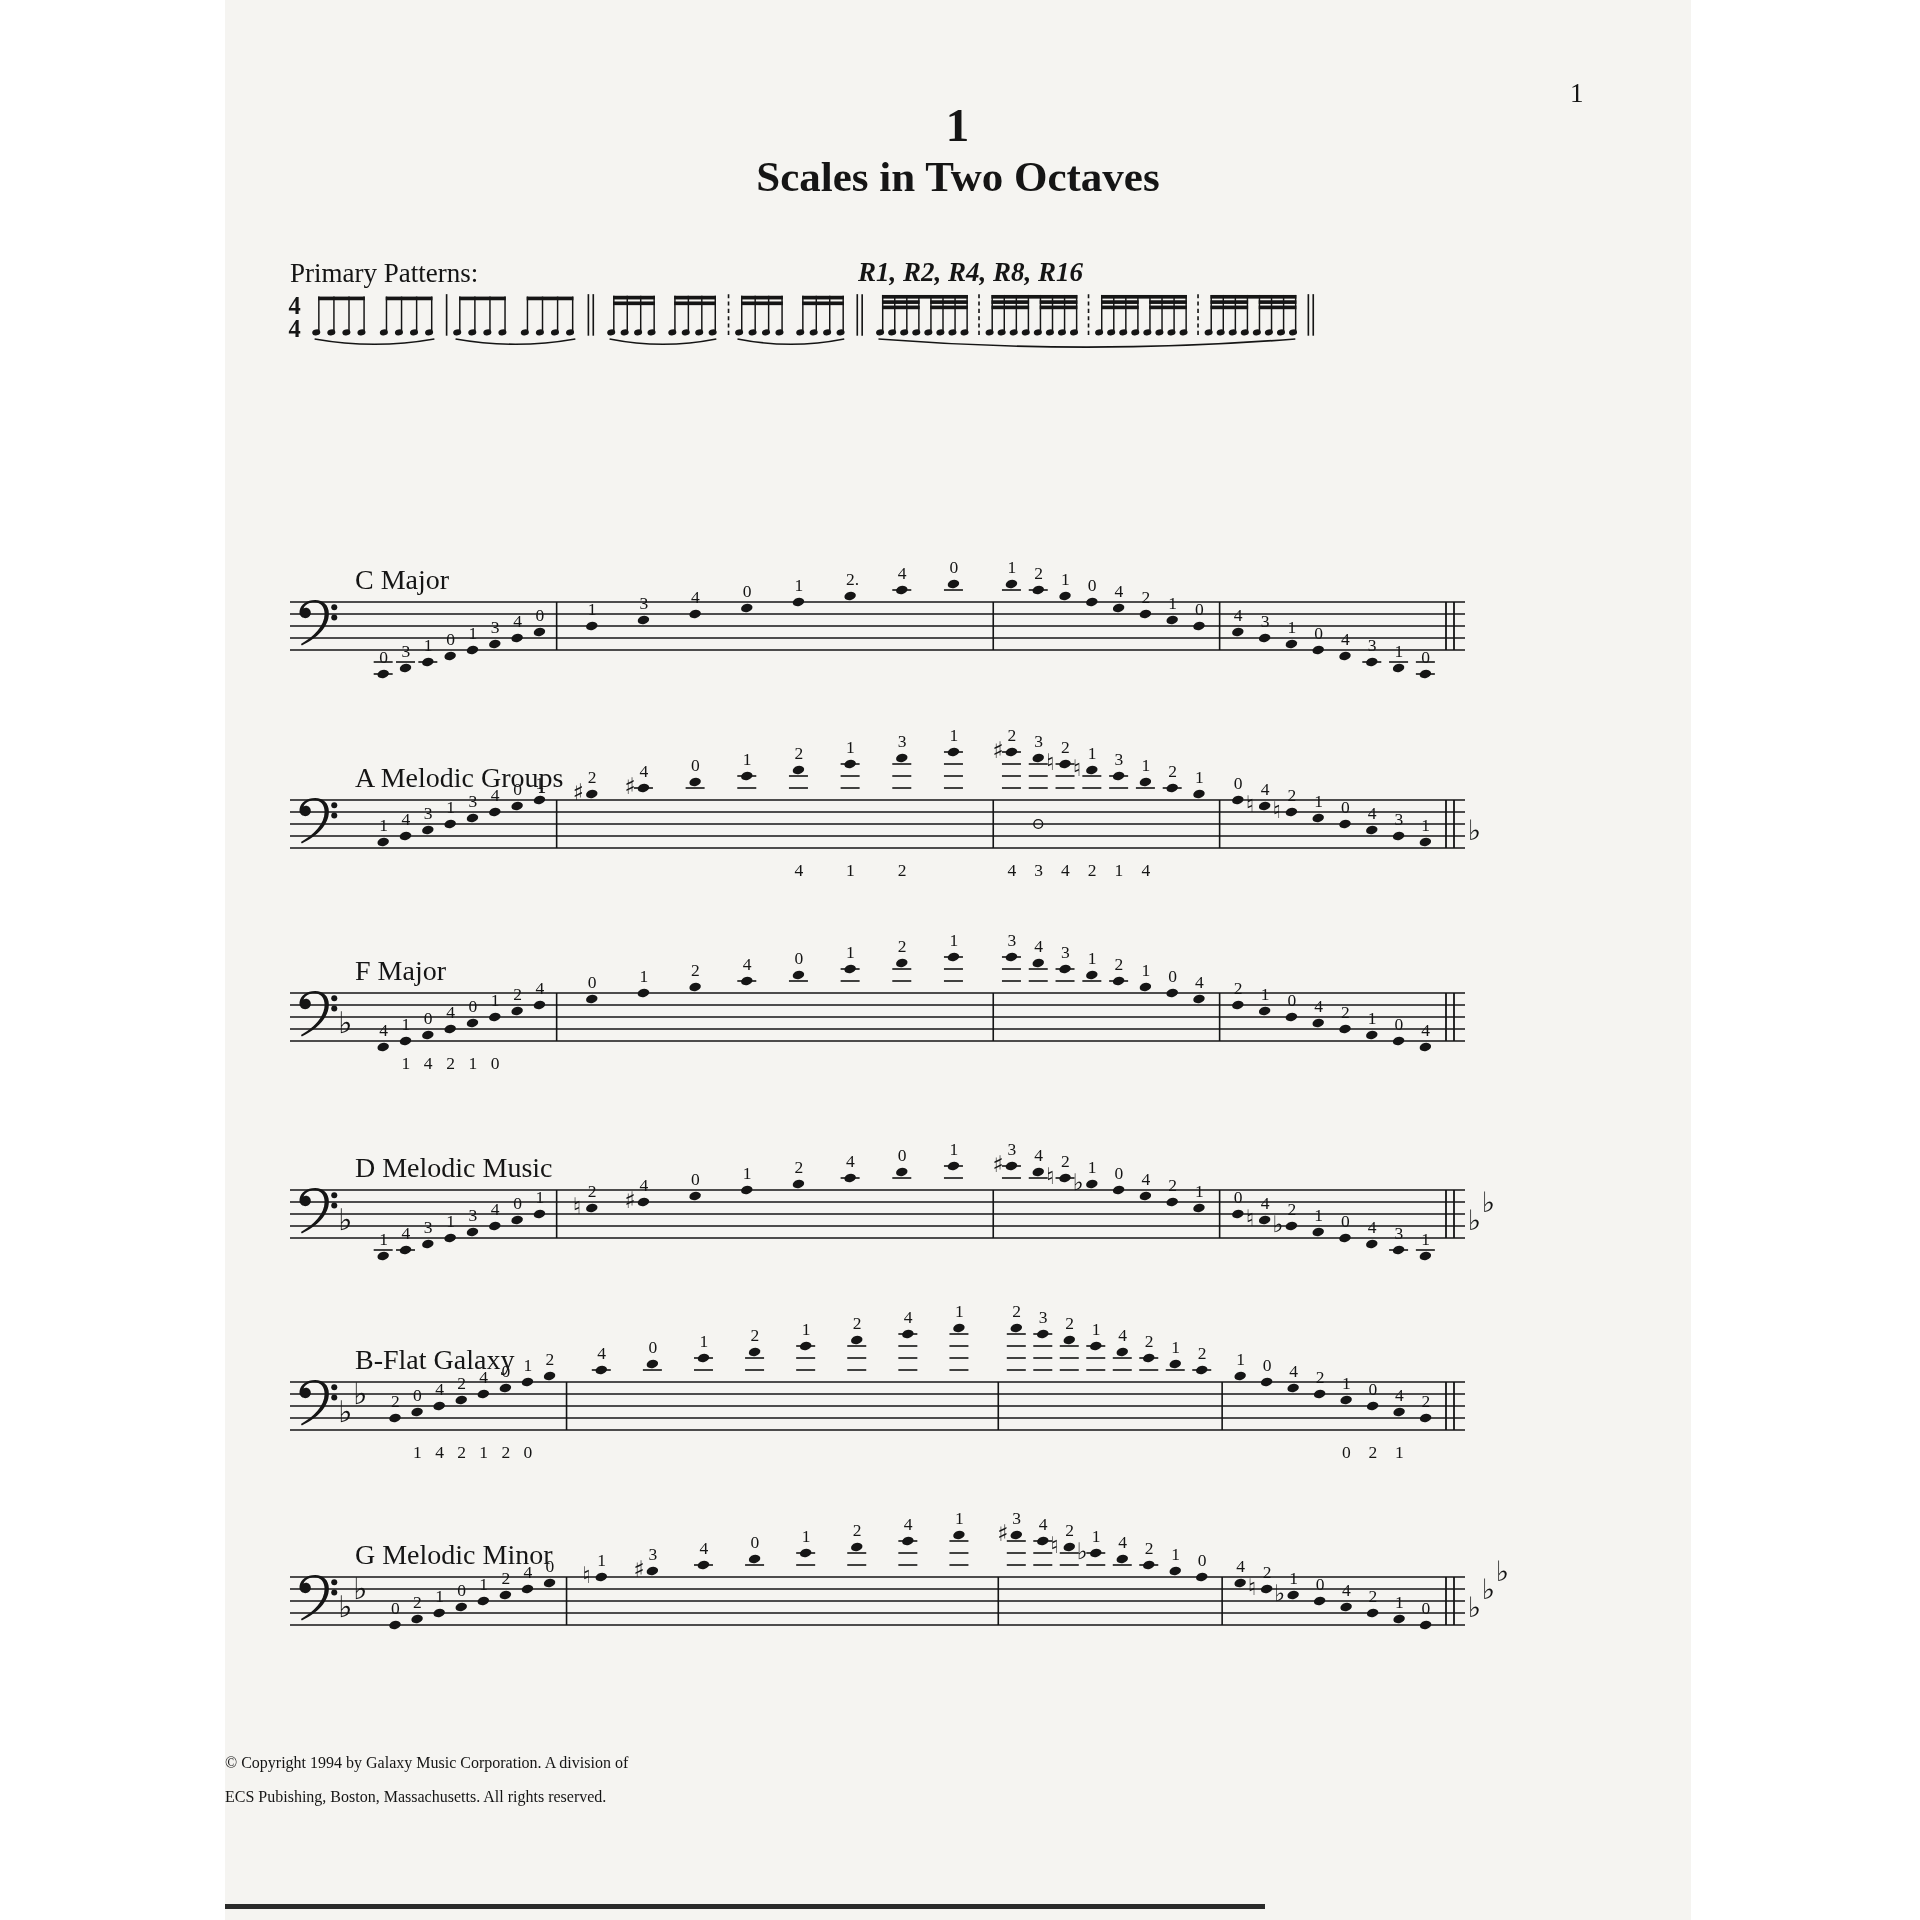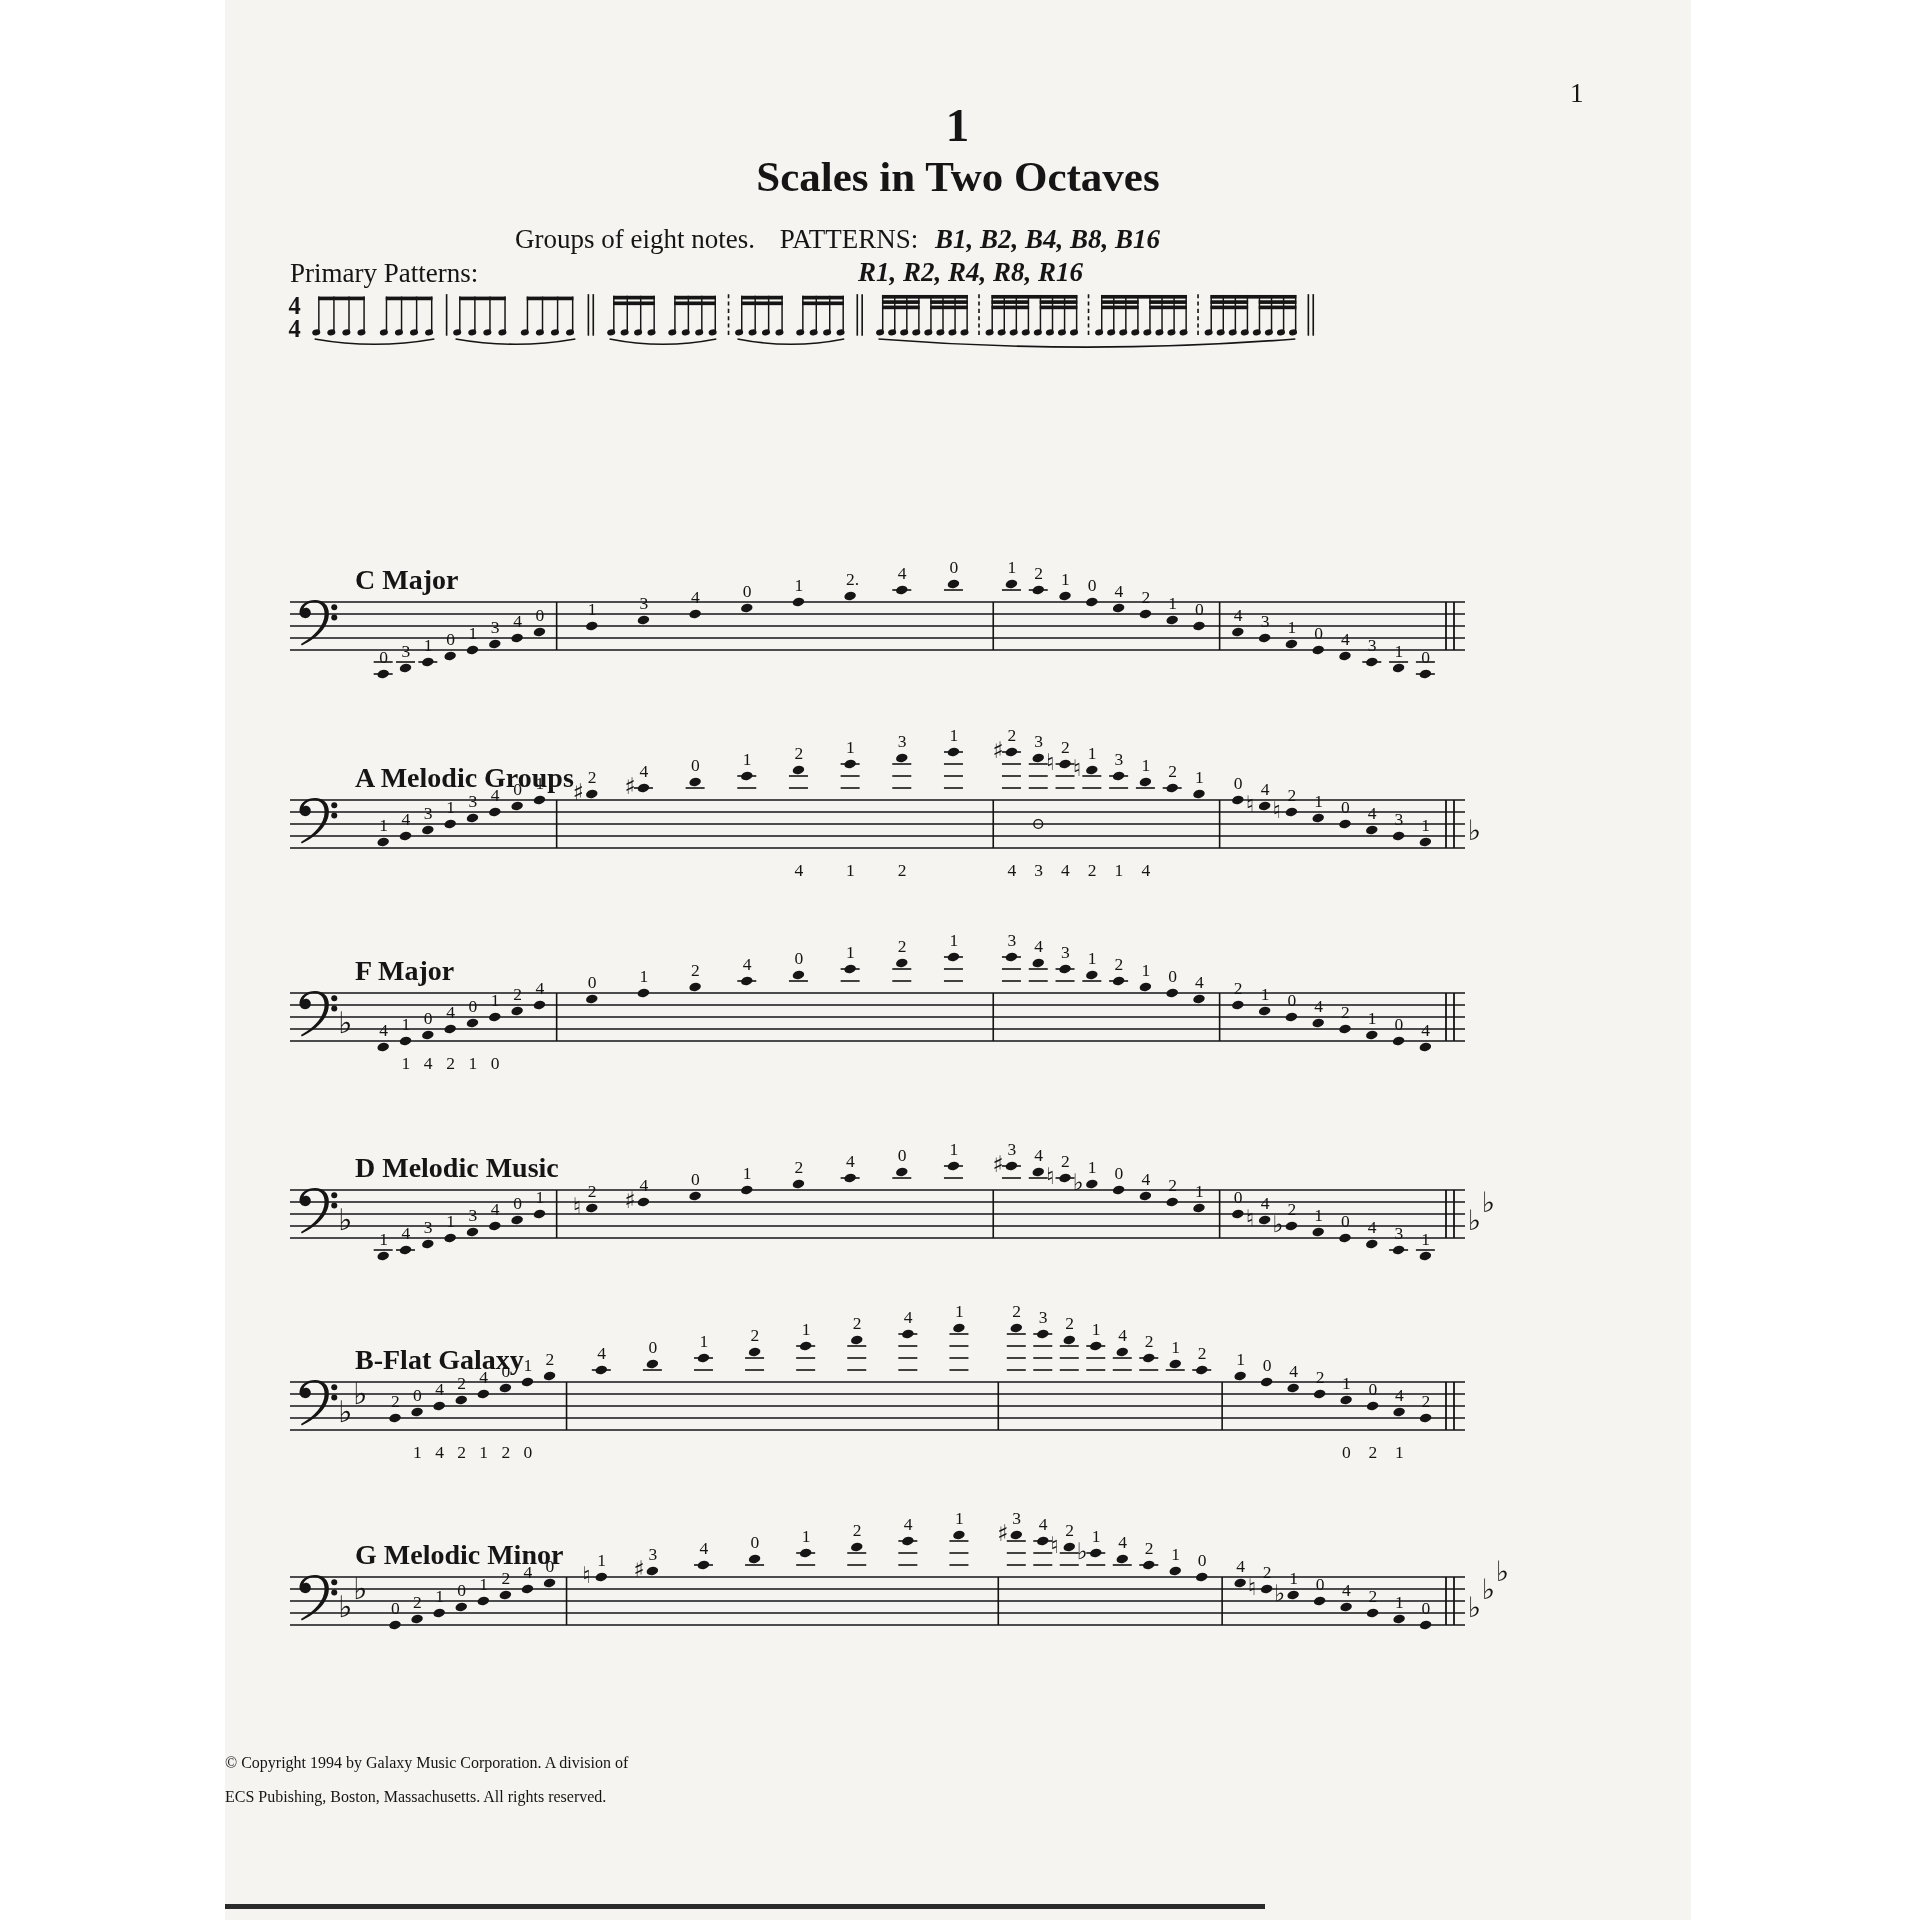--- a/index.html
+++ b/index.html
@@ -8,42 +8,37 @@
   .page{position:absolute;left:225px;top:0;width:1466px;height:1920px;background:#f5f4f1;}
   .abs{position:absolute;}
   .corner-num{font-size:27px;}
   .big-num{width:100%;text-align:center;font-size:47px;font-weight:bold;letter-spacing:1px;}
   .main-title{width:100%;text-align:center;font-size:43px;font-weight:bold;}
   .patterns-line{font-size:27px;white-space:nowrap;}
   .patterns-line .bi{font-weight:bold;font-style:italic;}
   .r-line{font-size:27px;font-weight:bold;font-style:italic;}
   .primary-label{font-size:27px;}
   .note-par{font-size:27px;font-style:italic;line-height:34px;white-space:nowrap;}
-  .scale-label{font-size:28px;font-weight:bold;}
+  .scale-label{font-size:28px;}
   .footer{width:100%;text-align:left;font-size:16px;line-height:34px;}
   svg{display:block;overflow:visible;}
   .scan-edge{background:#2a2a2a;}
 </style>
 </head>
 <body>
 
 <div class="canvas">
   <div class="page">
 
     <div class="abs corner-num" style="left:1345px;top:78px;">1</div>
 
     <div class="abs big-num" style="left:0;top:98px;">1</div>
 
     <div class="abs main-title" style="left:0;top:152px;">Scales in Two Octaves</div>
 
-    <div class="abs patterns-line" style="left:290px;top:224px;">
-      <span>Groups of eight notes.</span>
-      <span style="margin-left:18px;">PATTERNS:</span>
-      <span class="bi" style="margin-left:10px;">B1, B2, B4, B8, B16</span>
-    </div>
 
     <div class="abs r-line" style="left:633px;top:257px;">R1, R2, R4, R8, R16</div>
 
     <div class="abs primary-label" style="left:65px;top:258px;">Primary Patterns:</div>
 
     <div class="abs" style="left:60px;top:286px;">
       <svg id="rhythm-svg" width="1015" height="66" viewBox="0 0 1245 81">
           <text x="4" y="34" font-size="30" fill="#151515" font-family="&quot;Liberation Serif&quot;, serif" font-weight="bold">4</text>
           <text x="4" y="62" font-size="30" fill="#151515" font-family="&quot;Liberation Serif&quot;, serif" font-weight="bold">4</text>
           <ellipse cx="38" cy="57" rx="5" ry="3.6" fill="#151515" transform="rotate(-14 38 57)"></ellipse>

